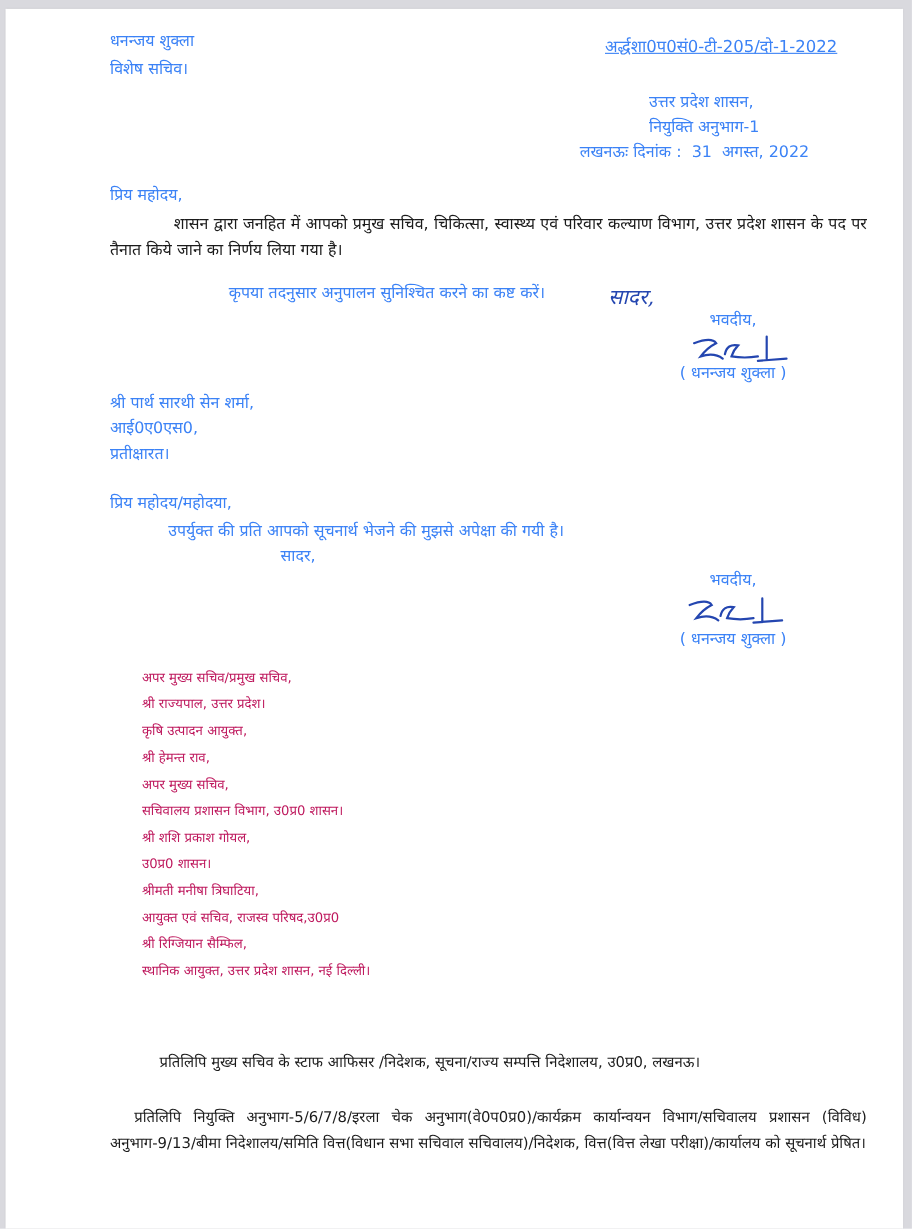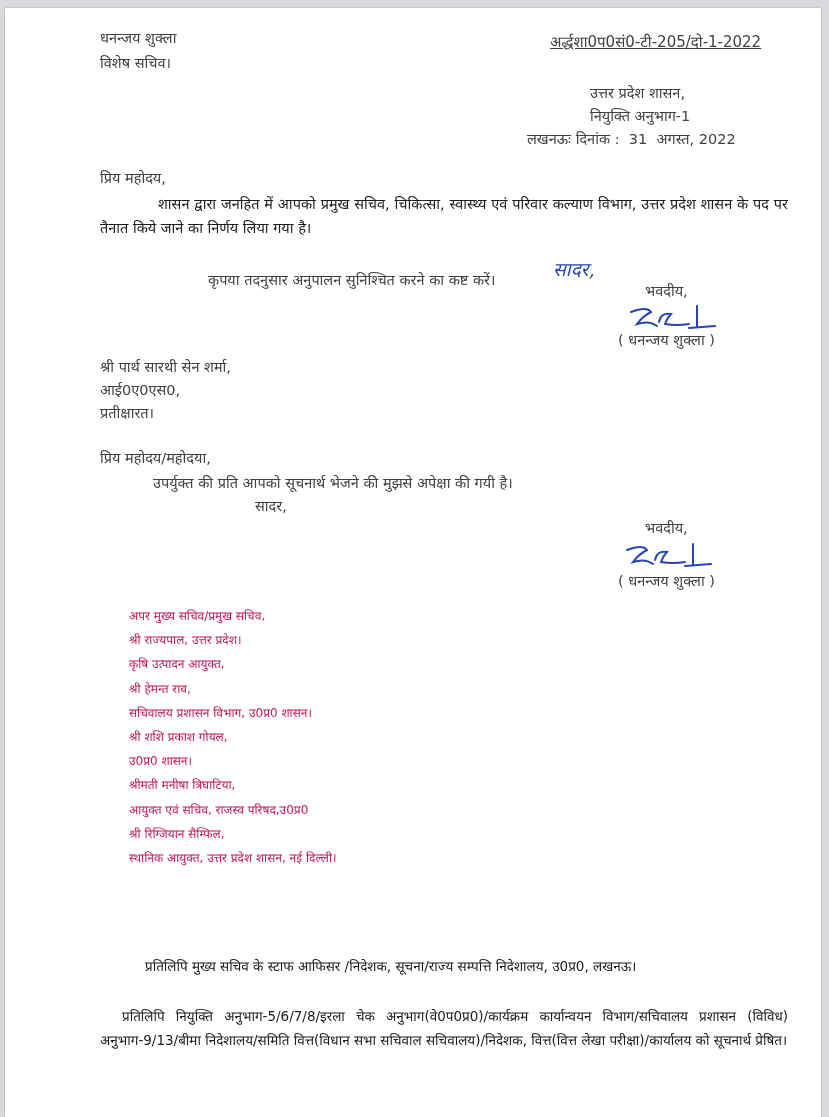--- a/index.html
+++ b/index.html
@@ -4,21 +4,21 @@
 <style>
   html, body { margin: 0; padding: 0; }
   body {
     width: 829px; height: 1117px; background: #d9d9de; position: relative; overflow: hidden;
     font-family: "DejaVu Sans", sans-serif; color: #1a1a1a;
   }
   .page {
     position: absolute; left: 5px; top: 8px; width: 816px; height: 1109px;
     background: #ffffff; box-shadow: 0 0 2px rgba(0,0,0,0.25);
   }
-  .t { position: absolute; font-size: 14.5px; line-height: 20px; white-space: nowrap; color: #404040; }
+  .t { position: absolute; font-size: 14.5px; line-height: 20px; white-space: nowrap; color: #3b82f6; }
   .ref { text-decoration: underline; font-size: 15px; }
   .para { position: absolute; font-size: 14.5px; line-height: 24px; color: #1b1b1b; text-align: justify; }
   .hand { position: absolute; color: #2446b0; font-family: "DejaVu Serif", serif; font-style: italic; font-size: 19px; }
   .sig { position: absolute; }
   .list { position: absolute; left: 100px; top: 596px; font-size: 12px; line-height: 24.2px; color: #be185d; margin-left: 24px; }
   .list div { white-space: nowrap; }
 </style>
 </head>
 <body>
 
@@ -29,21 +29,21 @@
 
   <div class="t ref" style="left:545px; top:24px;">अर्द्धशा0प0सं0-टी-205/दो-1-2022</div>
 
   <div class="t" style="left:585px; top:75px;">उत्तर प्रदेश शासन,</div>
   <div class="t" style="left:585px; top:98px;">नियुक्ति अनुभाग-1</div>
   <div class="t" style="left:522px; top:121px; white-space:pre;">लखनऊः दिनांक :  31  अगस्त, 2022</div>
 
   <div class="t" style="left:95px; top:160px;">प्रिय महोदय,</div>
   <div class="para" style="left:95px; top:184px; width:688px; text-indent:58px;">शासन द्वारा जनहित में आपको प्रमुख सचिव, चिकित्सा, स्वास्थ्य एवं परिवार कल्याण विभाग, उत्तर प्रदेश शासन के पद पर तैनात किये जाने का निर्णय लिया गया है।</div>
 
-  <div class="t" style="left:203px; top:262px;">कृपया तदनुसार अनुपालन सुनिश्चित करने का कष्ट करें।</div>
+  <div class="t" style="left:203px; top:249px;">कृपया तदनुसार अनुपालन सुनिश्चित करने का कष्ट करें।</div>
   <div class="hand" style="left:548px; top:248px;">सादर,</div>
 
   <div class="t" style="left:640px; top:273px;">भवदीय,</div>
   <svg class="sig" style="left:622px; top:296px;" width="100" height="28" viewBox="0 0 100 28">
     <path d="M4 8 Q20 2 24 8 Q16 12 10 20 Q22 16 30 22 M32 18 Q34 8 44 10 Q40 14 38 20 Q50 22 62 20 M70 2 L70 22 M62 24 L88 22" stroke="#2446b0" stroke-width="2" fill="none" stroke-linecap="round"></path>
   </svg>
   <div class="t" style="left:613px; top:322px;">( धनन्जय शुक्ला )</div>
 
   <div class="t" style="left:95px; top:349px;">श्री पार्थ सारथी सेन शर्मा,</div>
   <div class="t" style="left:95px; top:372px;">आई0ए0एस0,</div>
@@ -57,20 +57,21 @@
   <svg class="sig" style="left:618px; top:534px;" width="100" height="28" viewBox="0 0 100 28">
     <path d="M4 8 Q20 2 24 8 Q16 12 10 20 Q22 16 30 22 M32 18 Q34 8 44 10 Q40 14 38 20 Q50 22 62 20 M70 2 L70 22 M62 24 L88 22" stroke="#2446b0" stroke-width="2" fill="none" stroke-linecap="round"></path>
   </svg>
   <div class="t" style="left:613px; top:563px;">( धनन्जय शुक्ला )</div>
 
   <div class="list">
     <div>अपर मुख्य सचिव/प्रमुख सचिव,</div>
     <div>श्री राज्यपाल, उत्तर प्रदेश।</div>
     <div>कृषि उत्पादन आयुक्त,</div>
     <div>श्री हेमन्त राव,</div>
+    <div>अपर मुख्य सचिव,</div>
     <div>सचिवालय प्रशासन विभाग, उ0प्र0 शासन।</div>
     <div>श्री शशि प्रकाश गोयल,</div>
     <div>उ0प्र0 शासन।</div>
     <div>श्रीमती मनीषा त्रिघाटिया,</div>
     <div>आयुक्त एवं सचिव, राजस्व परिषद,उ0प्र0</div>
     <div>श्री रिग्जियान सैम्फिल,</div>
     <div>स्थानिक आयुक्त, उत्तर प्रदेश शासन, नई दिल्ली।</div>
   </div>
 
   <div class="para" style="left:95px; top:946px; width:688px; text-indent:45px; font-size:13.5px;">प्रतिलिपि मुख्य सचिव के स्टाफ आफिसर /निदेशक, सूचना/राज्य सम्पत्ति निदेशालय, उ0प्र0, लखनऊ।</div>

